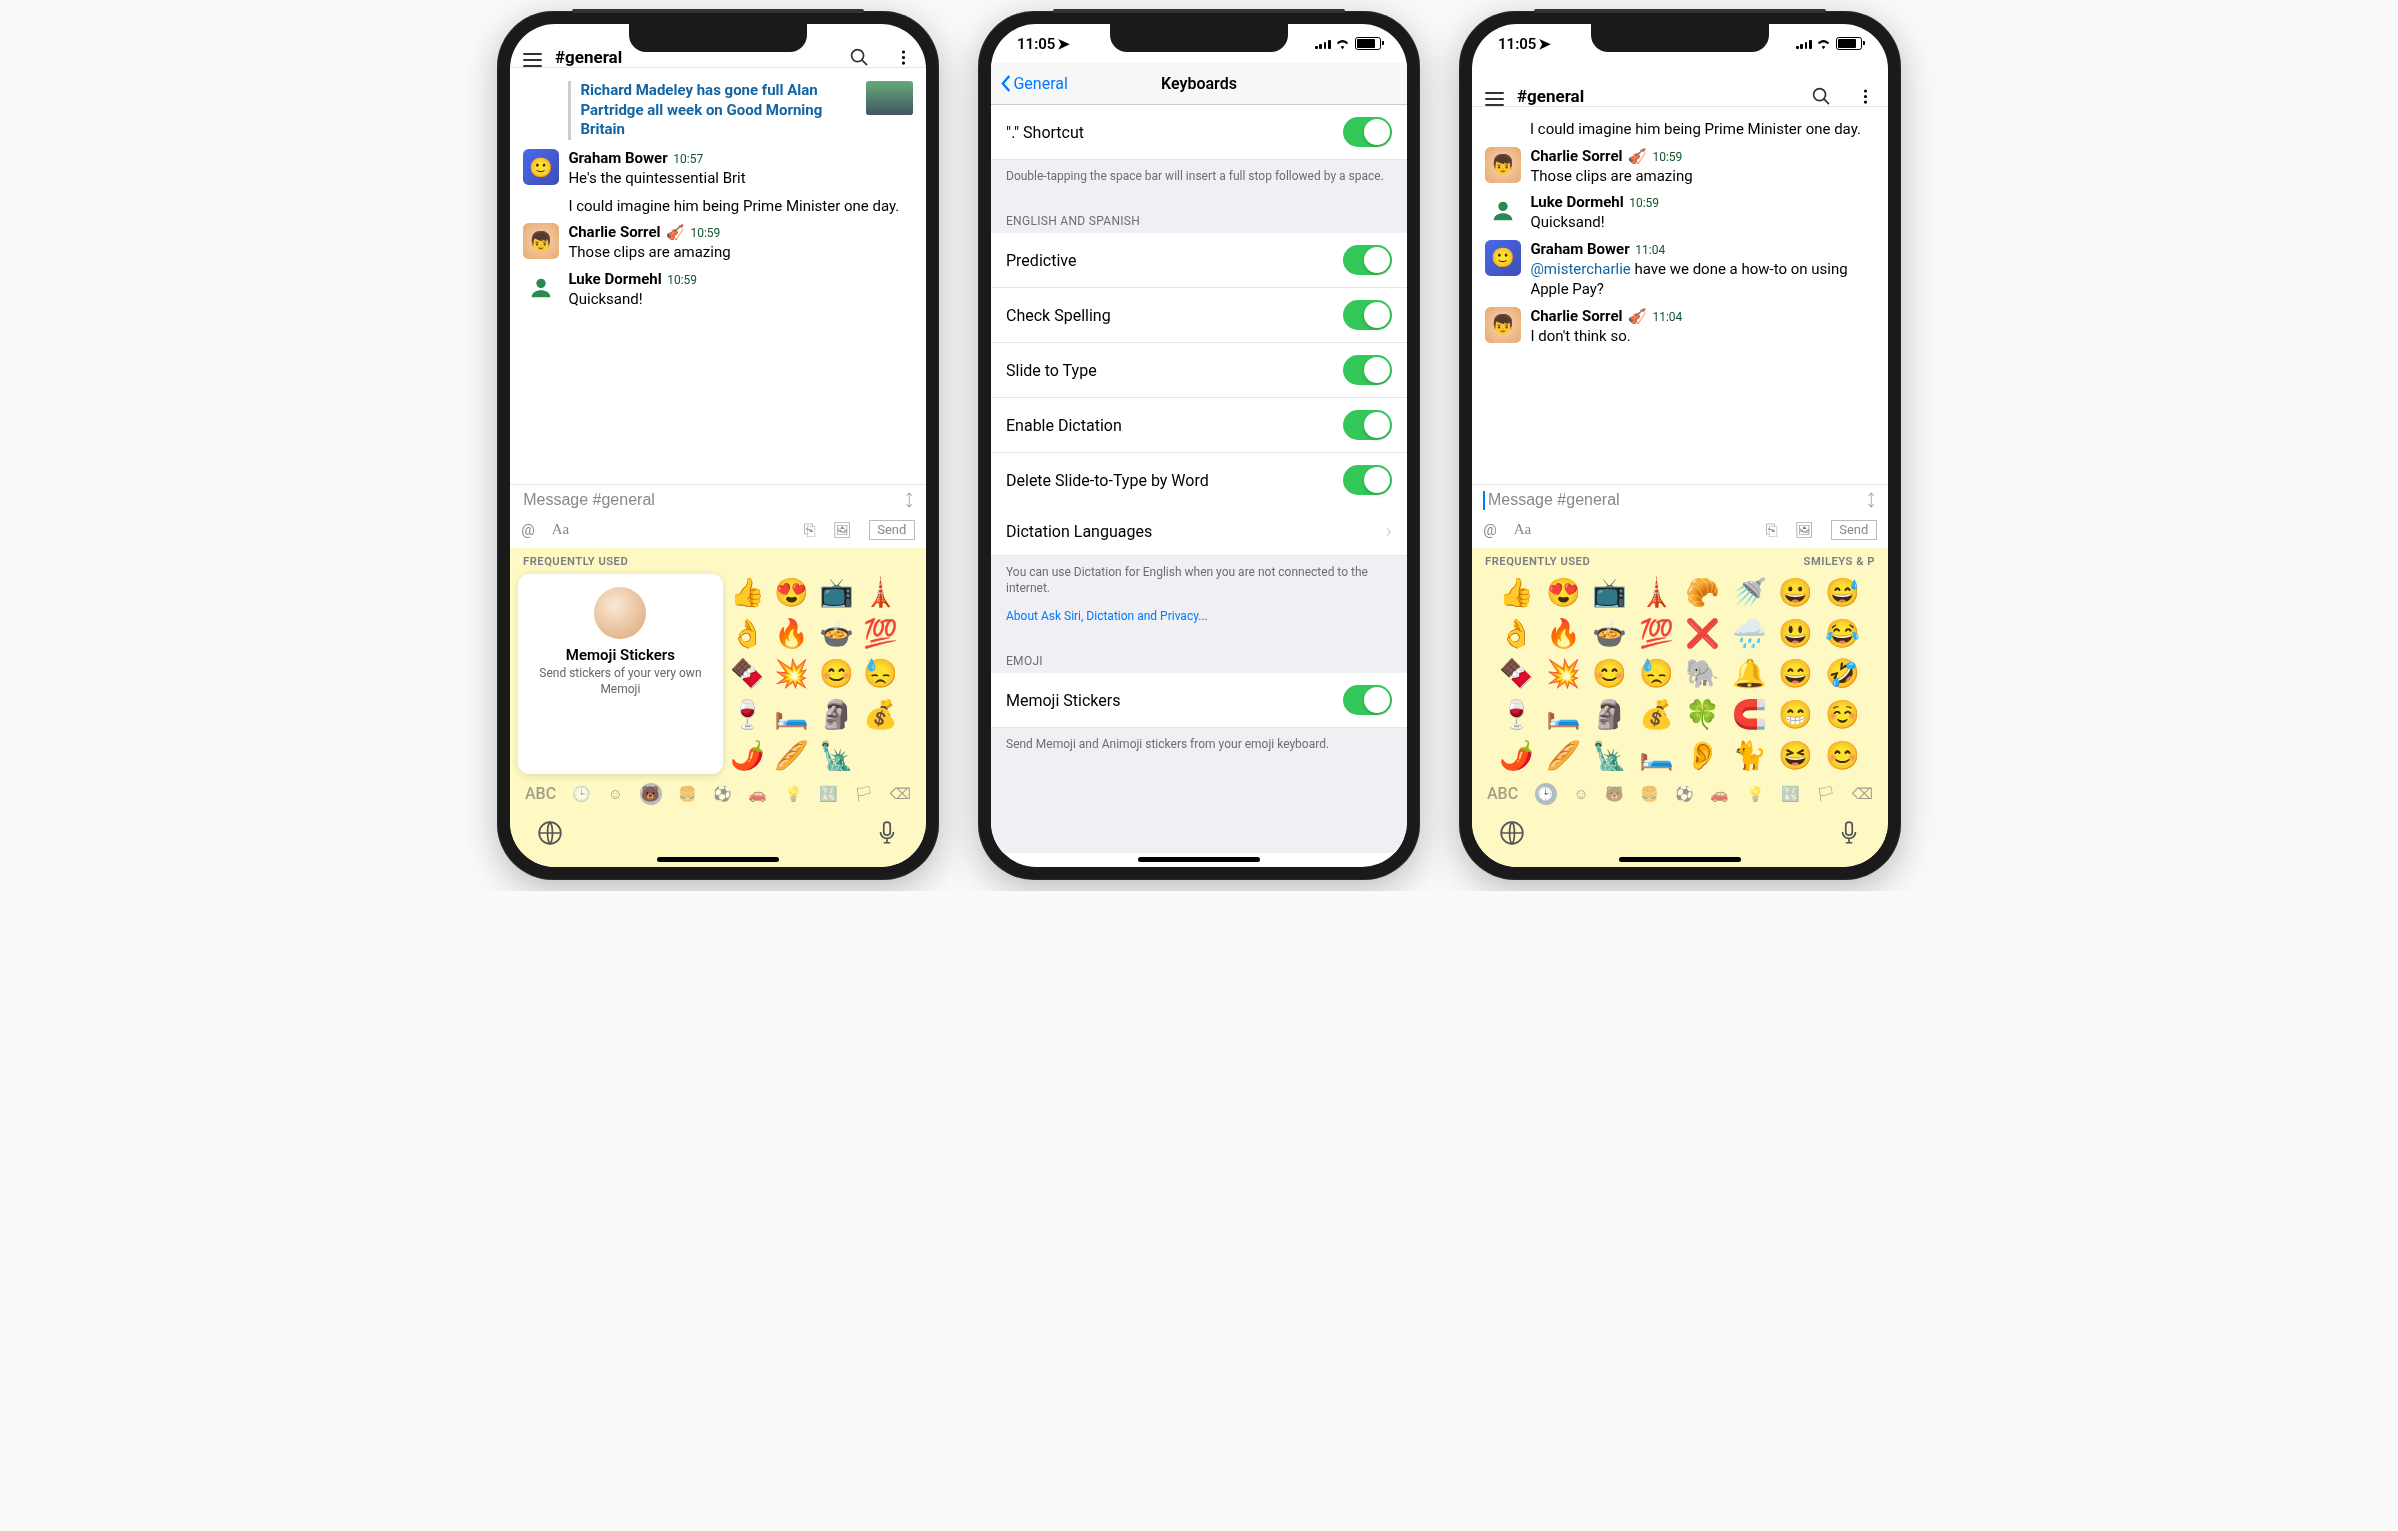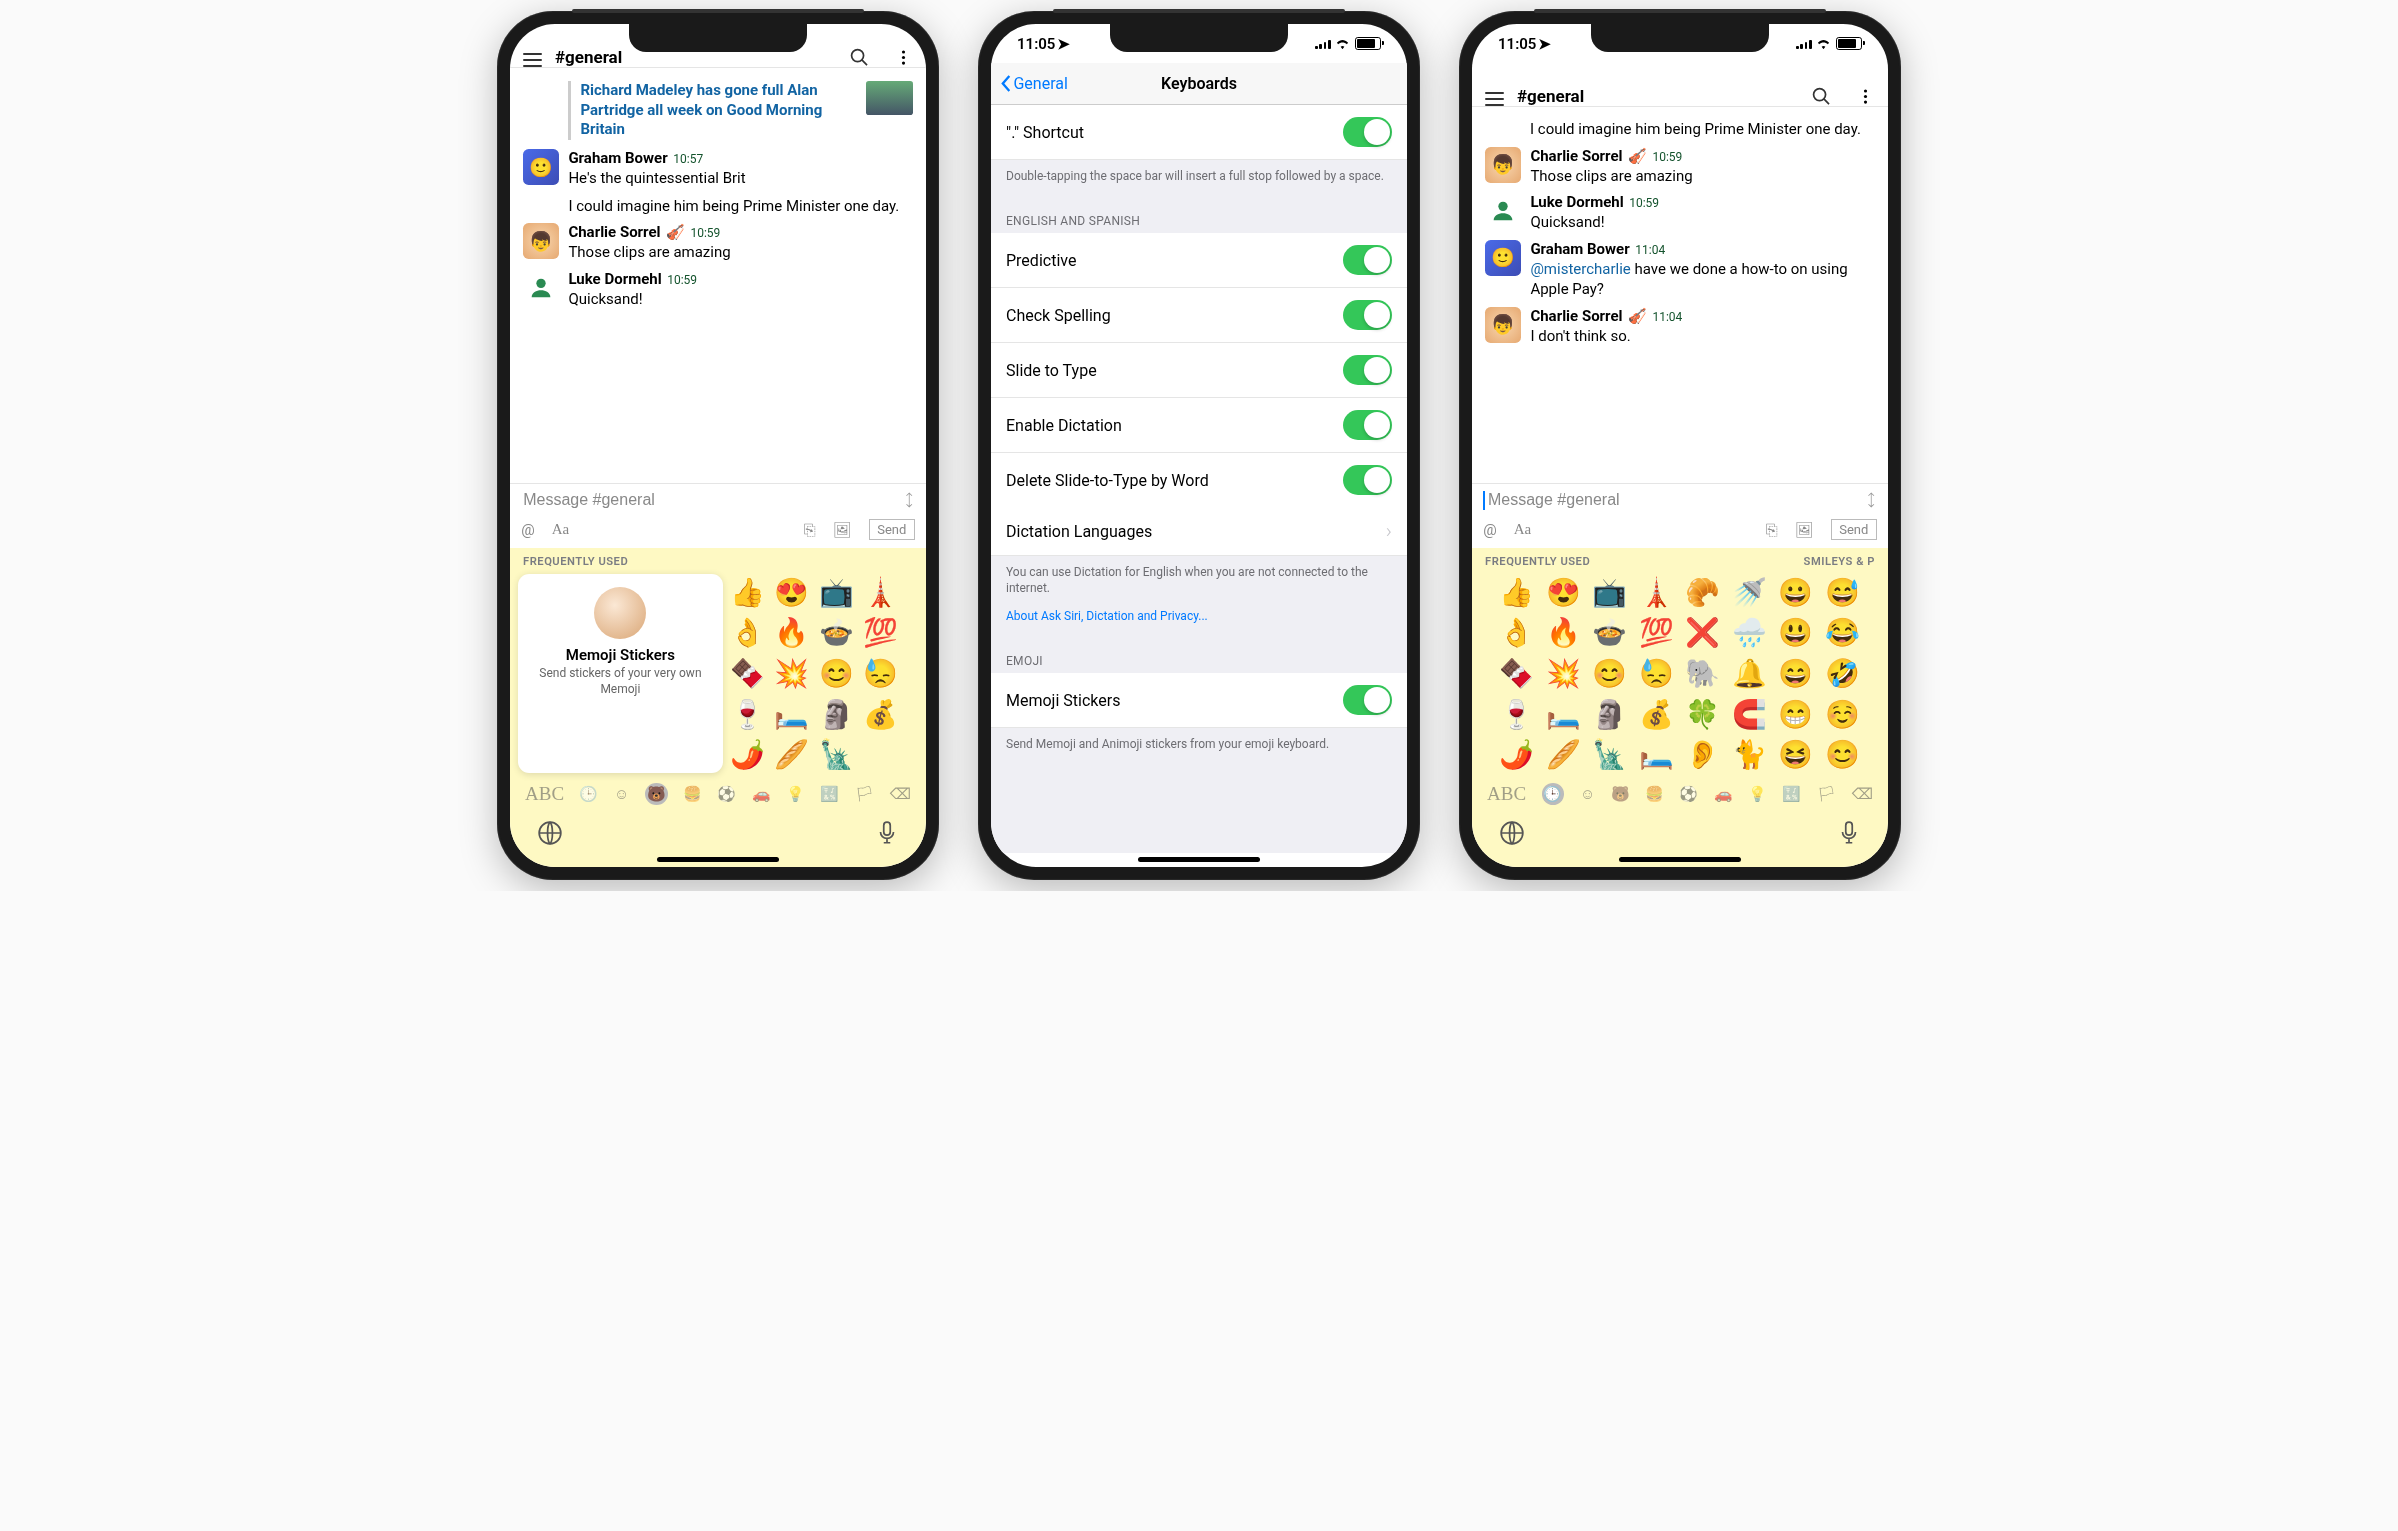--- a/index.html
+++ b/index.html
@@ -54,21 +54,21 @@
   .kb-label{font-size:11.2px;color:#7a7c82;font-weight:600;letter-spacing:0.5px;padding:0 5.6px 5.6px;display:flex;justify-content:space-between;}
   .kb-main{display:flex;gap:5.6px;}
   .memoji-card{flex:0 0 187px;background:#fff;border-radius:11.2px;padding:13px 9.4px;text-align:center;box-shadow:0 1.9px 7.5px rgba(0,0,0,.12);}
   .memoji-face{width:52px;height:52px;margin:0 auto 7.5px;border-radius:50%;background:radial-gradient(circle at 40% 35%,#fbe8d5,#d9a574);position:relative;}
   .memoji-head{font-weight:600;font-size:15px;margin-bottom:1.9px;}
   .memoji-sub{font-size:12px;color:#666;line-height:1.3;}
   .emoji-grid{display:grid;grid-template-columns:repeat(4,37px);grid-auto-rows:37px;gap:3.7px 7.5px;justify-content:center;}
   .emoji-grid.wide{grid-template-columns:repeat(8,39px);}
   .emoji{font-size:28px;text-align:center;line-height:37px;cursor:pointer;}
   .kb-cats{display:flex;justify-content:space-between;align-items:center;padding:9.4px 7.5px 3.7px;font-size:15px;color:#555;}
-  .kb-cats .abc{font-weight:500;font-size:19px;font-family:Liberation Serif, serif;}
+  .kb-cats .abc{font-weight:500;font-size:16px;}
   .kb-cats span{cursor:pointer;opacity:.55;}
   .kb-cats span.sel{opacity:1;background:#bbb;border-radius:50%;padding:1.9px;}
   .kb-bottom{display:flex;justify-content:space-between;padding:11.2px 19px 7.5px;}
   .globe,.mic{width:26px;height:26px;color:#555;cursor:pointer;}
   .home-ind{width:122px;height:4.7px;background:#000;border-radius:2.8px;margin:3.7px auto 5.6px;}
   
   .set-nav{height:41px;display:flex;align-items:center;justify-content:center;position:relative;background:#f7f7f7;border-bottom:0.5px solid #ccc;}
   .set-back{position:absolute;left:9.4px;color:#007aff;font-size:16px;display:flex;align-items:center;gap:1.9px;cursor:pointer;}
   .set-title{font-weight:600;font-size:16px;}
   .set-body{flex:1;overflow:auto;background:#efeff4;}

